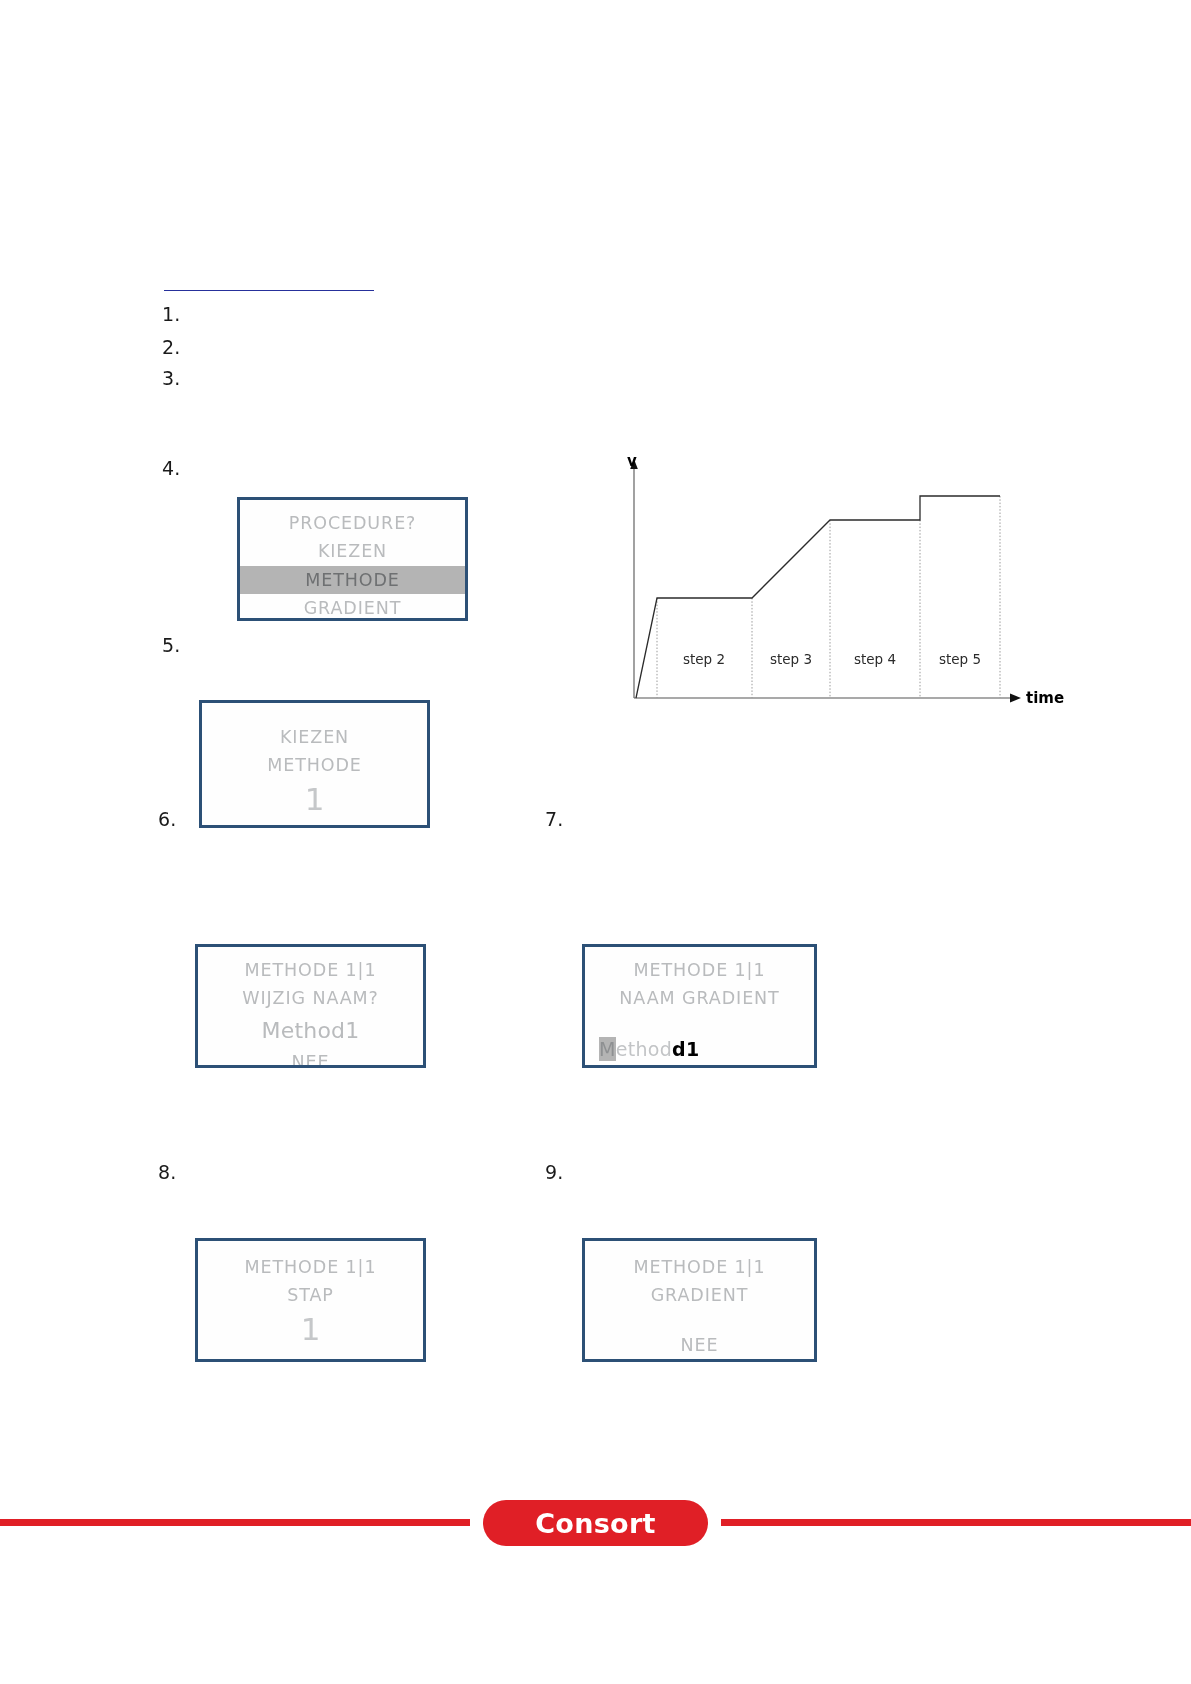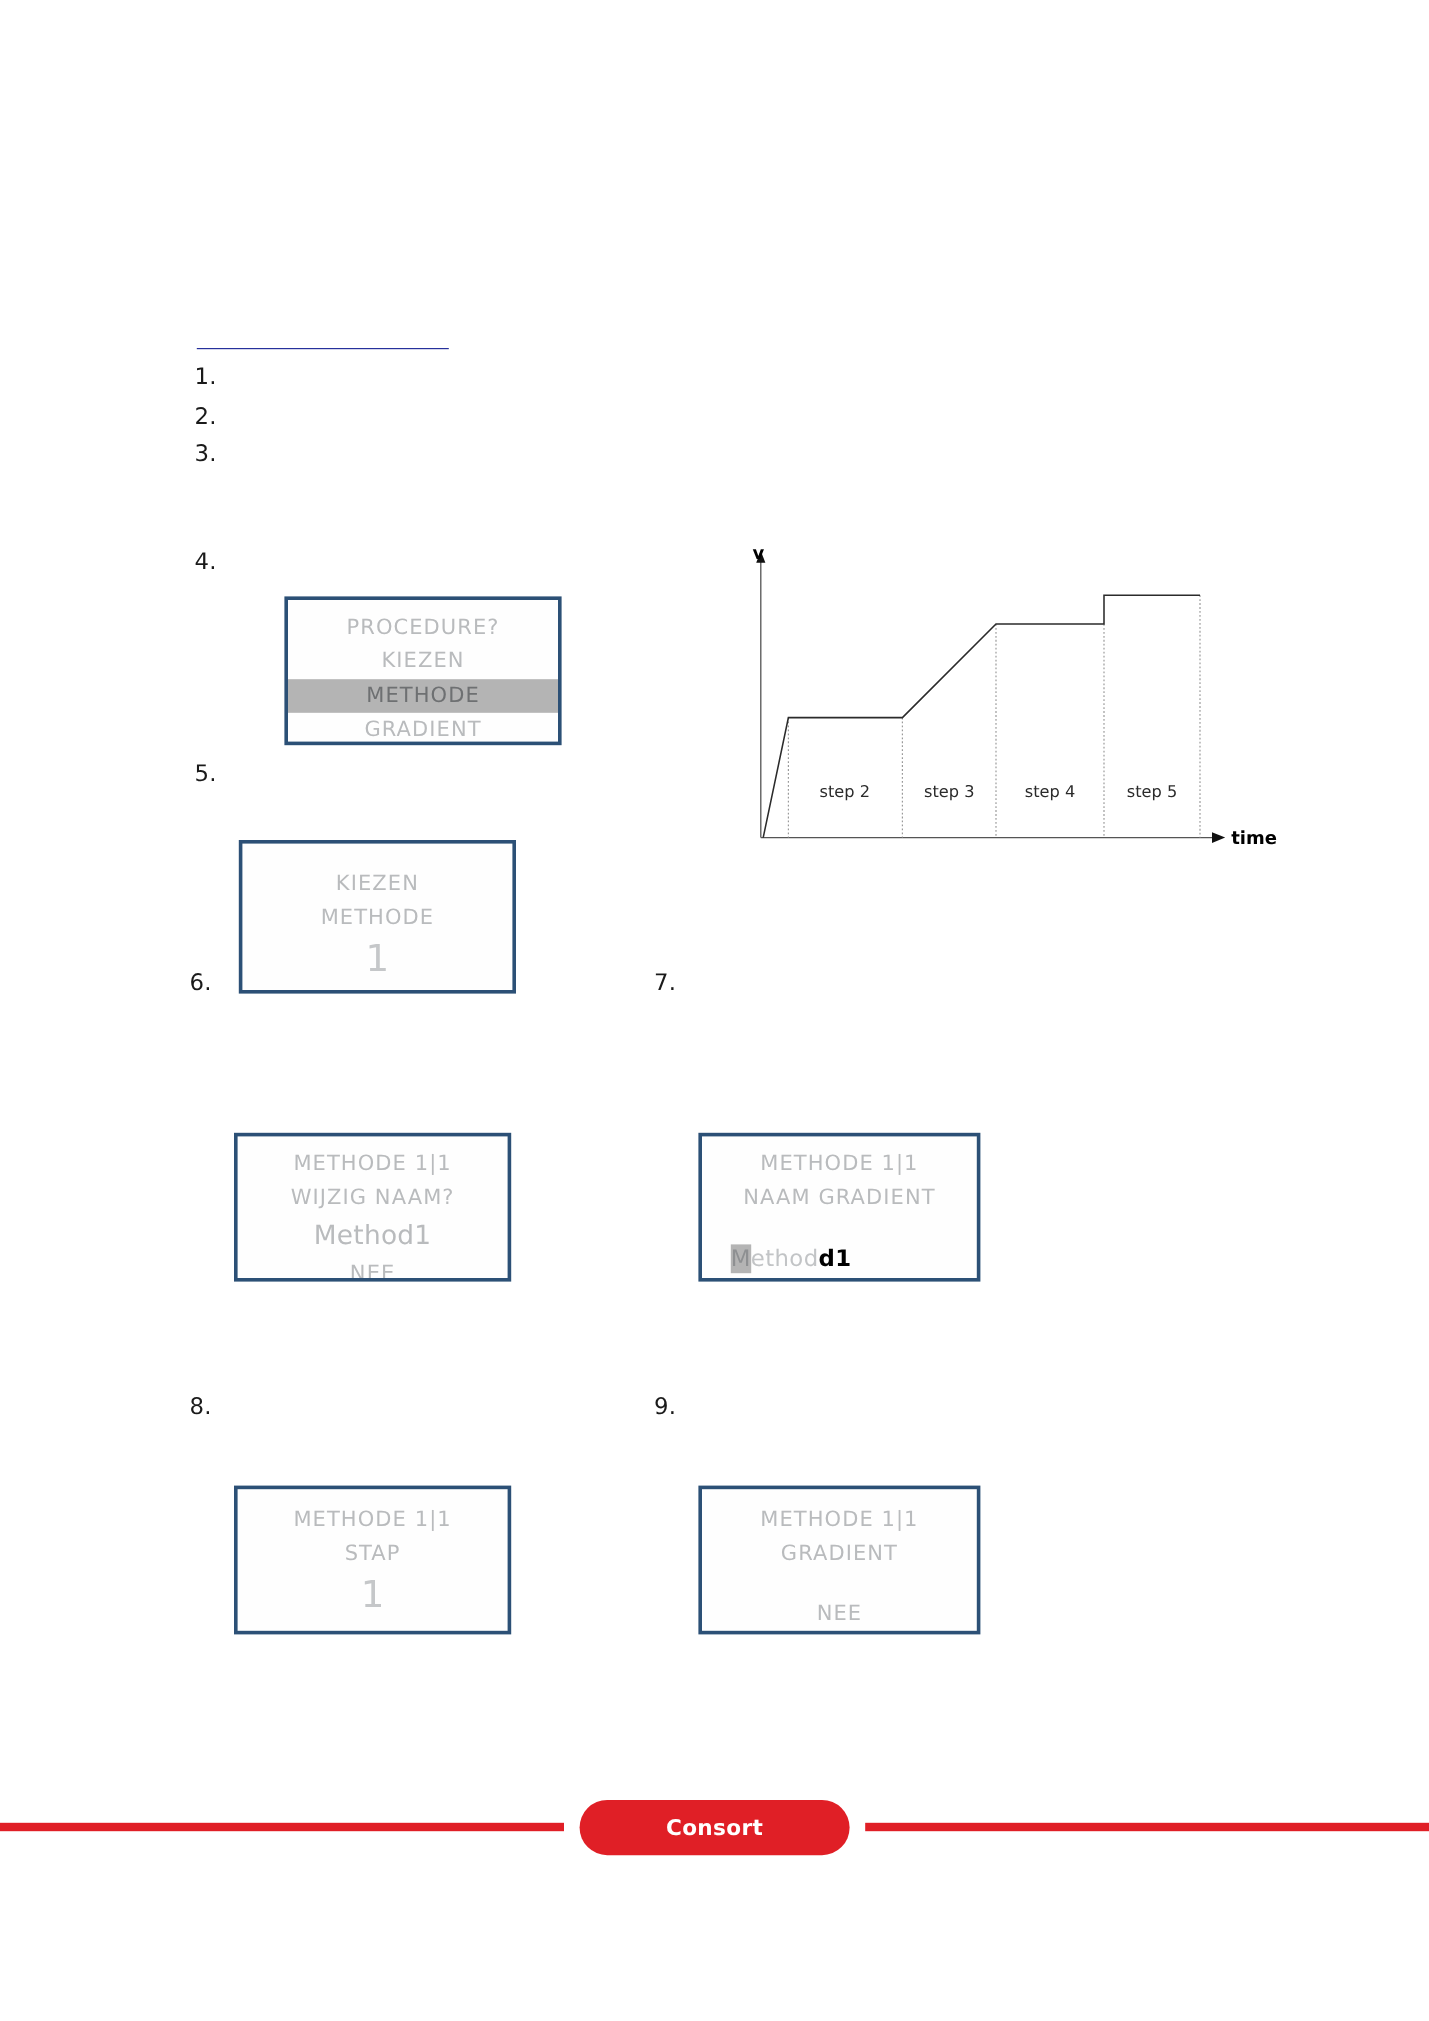--- a/index.html
+++ b/index.html
@@ -62,21 +62,21 @@
     font-size: 31px;
     color: #c5c7c9;
     letter-spacing: 0;
     line-height: 1.25;
   }
   .lcd-line.mixed {
     font-size: 19px;
     color: #c2c4c6;
     letter-spacing: 0.3px;
     text-align: left;
-    padding-left: 24px;
+    padding-left: 14px;
   }
   .lcd-line.name {
     font-size: 22px;
     color: #b9bbbd;
     letter-spacing: 0.2px;
   }
   .lcd-line.spacer { height: 22px; }
   .hl-char {
     background: #b4b4b4;
     color: #8e9092;
@@ -132,21 +132,21 @@
     height: 46px;
     background: #e01f26;
     border-radius: 23px;
     display: flex;
     align-items: center;
     justify-content: center;
   }
   #logo-text {
     color: #ffffff;
     font-family: "DejaVu Sans", sans-serif;
-    font-size: 18px;
+    font-size: 27px;
     font-weight: bold;
     letter-spacing: 0.3px;
   }
 </style>
 </head>
 <body>
 
 <div class="header-rule"></div>
 
 <div class="step-num" style="left:162px; top:303px;">1.</div>

